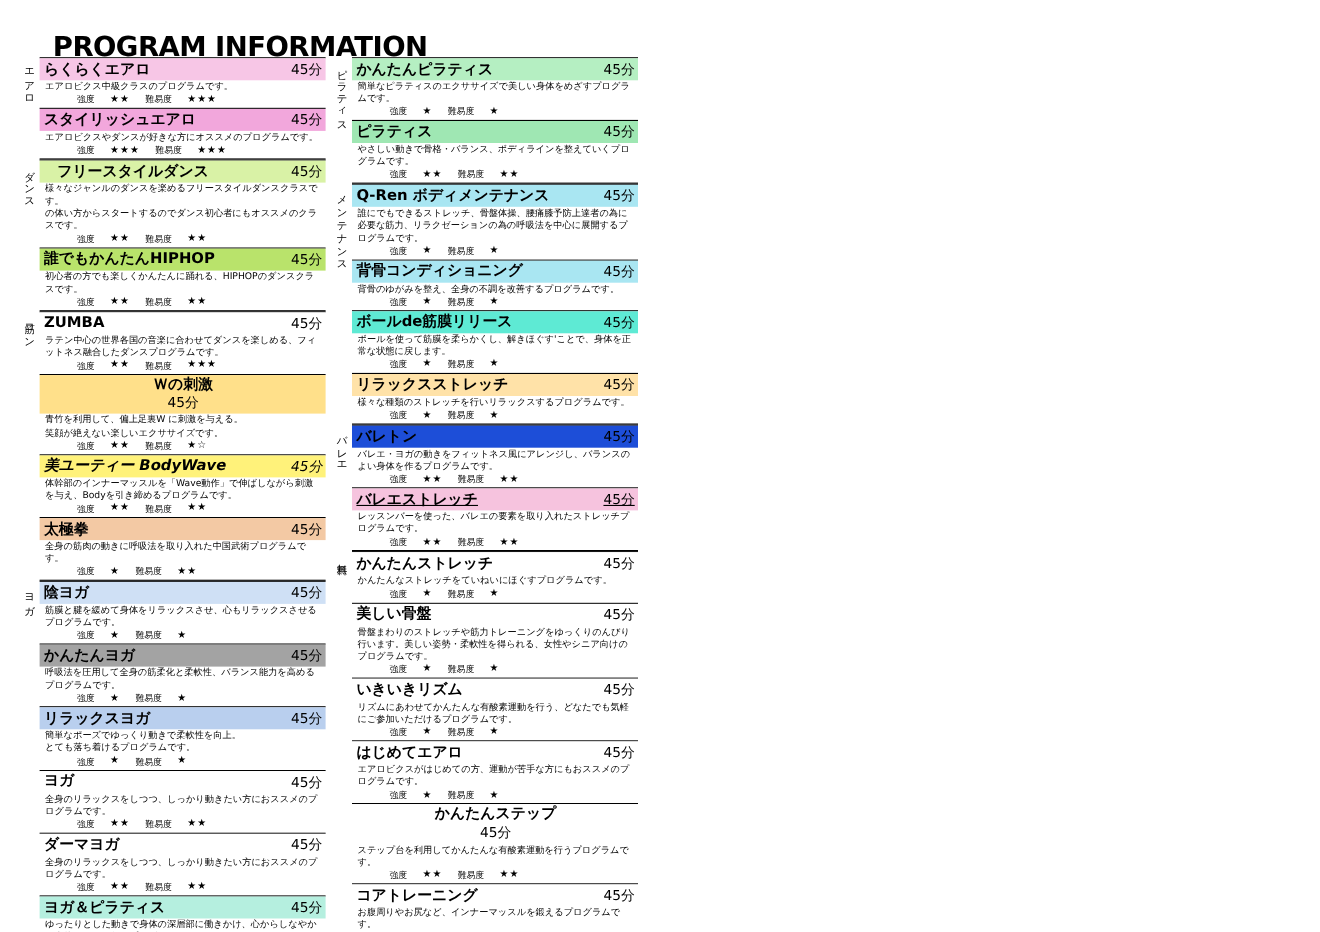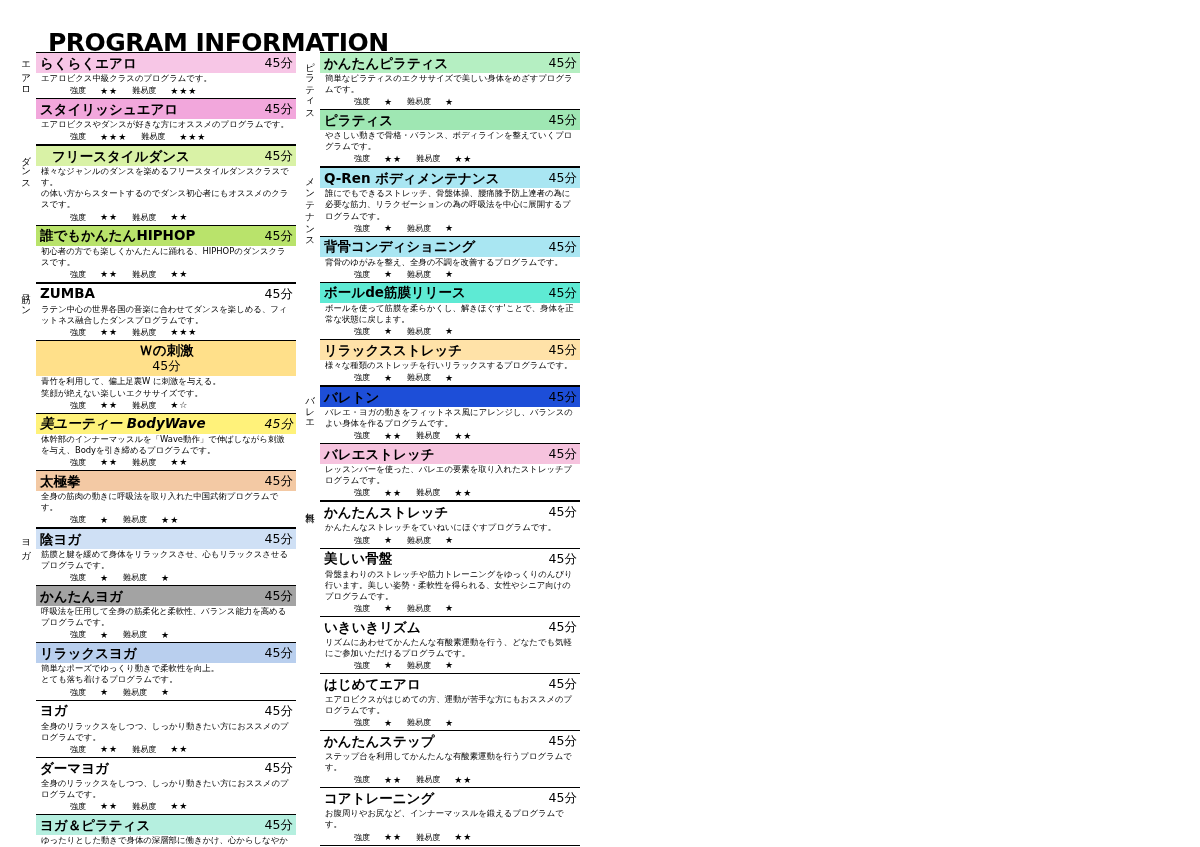--- a/index.html
+++ b/index.html
@@ -403,21 +403,21 @@
                 <div>バレエ・ヨガの動きをフィットネス風にアレンジし、バランスのよい身体を作るプログラムです。</div>
               </div>
               <div class="irate">
                 <span class="lbl">強度</span>
                 <span class="st">★★</span>
                 <span class="lbl">難易度</span>
                 <span class="st">★★</span>
               </div>
             </div>
             <div class="item">
-              <div class="ihead" style="background: rgb(246, 195, 222);">
+              <div class="ihead" style="background: rgb(246, 195, 222); text-decoration: underline;">
                 <div class="iname">バレエストレッチ</div>
                 <div class="imin">45分</div>
               </div>
               <div class="idesc">
                 <div>レッスンバーを使った、バレエの要素を取り入れたストレッチプログラムです。</div>
               </div>
               <div class="irate">
                 <span class="lbl">強度</span>
                 <span class="st">★★</span>
                 <span class="lbl">難易度</span>
@@ -483,21 +483,21 @@
                 <div>エアロビクスがはじめての方、運動が苦手な方にもおススメのプログラムです。</div>
               </div>
               <div class="irate">
                 <span class="lbl">強度</span>
                 <span class="st">★</span>
                 <span class="lbl">難易度</span>
                 <span class="st">★</span>
               </div>
             </div>
             <div class="item">
-              <div class="ihead" style="background: rgb(255, 255, 255);">
+              <div class="ihead" style="background: rgb(255, 255, 255); flex-direction: column;">
                 <div class="iname">かんたんステップ</div>
                 <div class="imin">45分</div>
               </div>
               <div class="idesc">
                 <div>ステップ台を利用してかんたんな有酸素運動を行うプログラムです。</div>
               </div>
               <div class="irate">
                 <span class="lbl">強度</span>
                 <span class="st">★★</span>
                 <span class="lbl">難易度</span>

